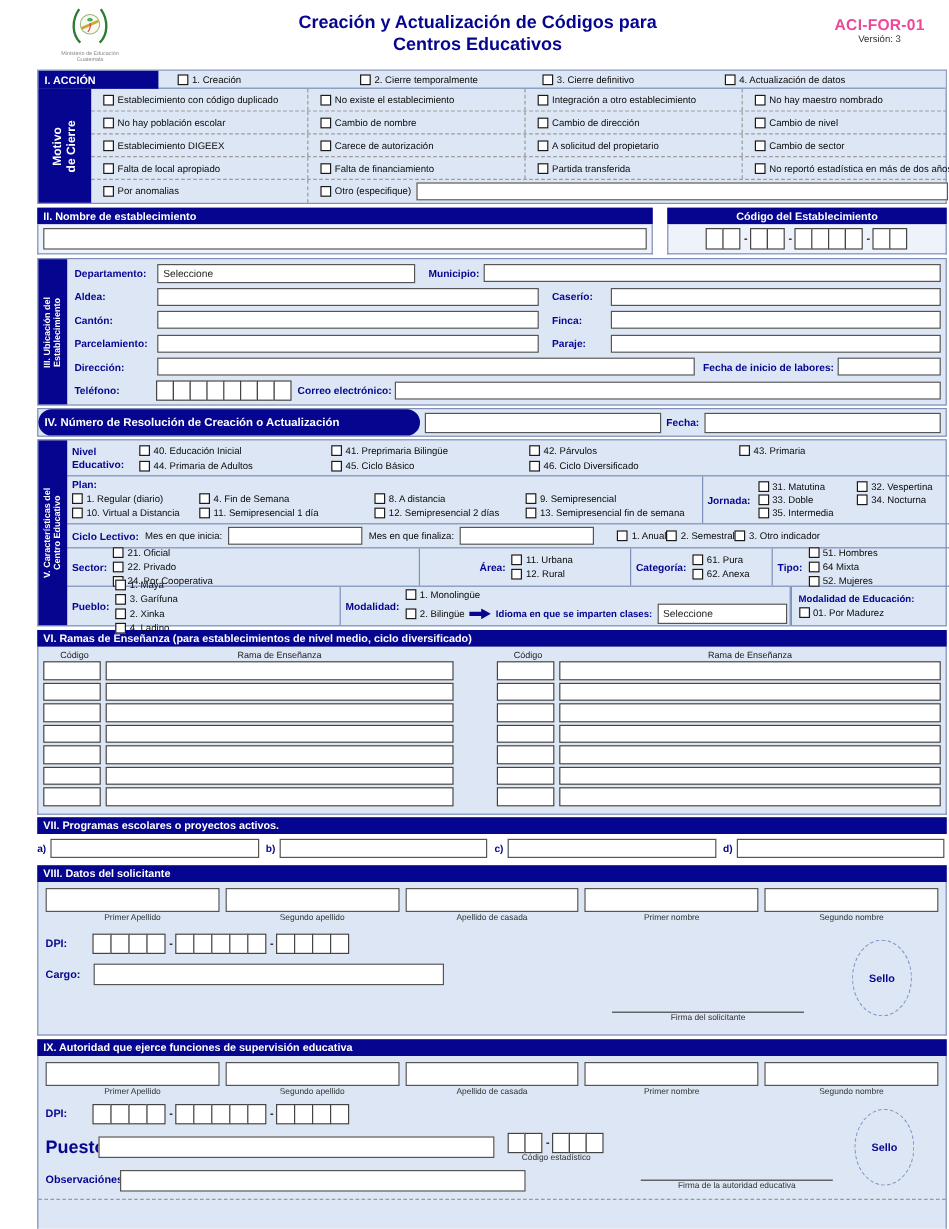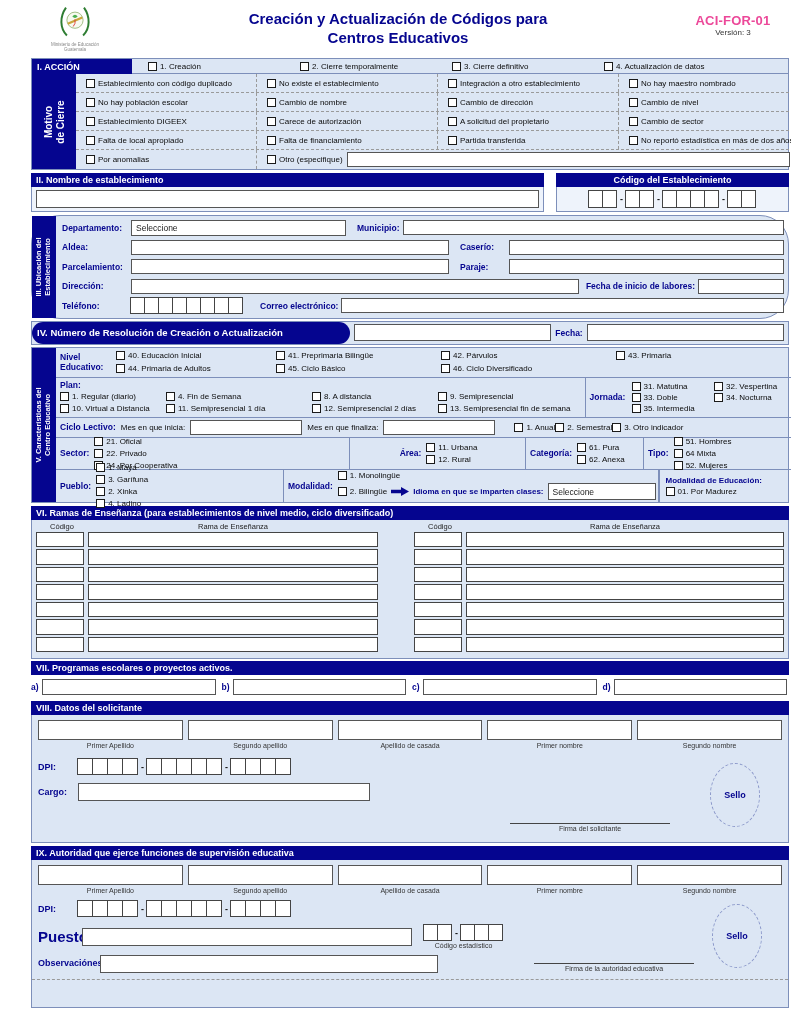--- a/index.html
+++ b/index.html
@@ -48,21 +48,21 @@
 
 .s2{display:flex;gap:12px;margin-bottom:3px;}
 .s2l{flex:1;}
 .s2l .body{border:1px solid var(--bd);border-top:none;background:#eef3fb;padding:3px 4px;}
 .s2l .inp{height:18px;}
 .s2r{width:233px;}
 .s2r .bar{justify-content:center;}
 .s2r .body{border:1px solid var(--bd);border-top:none;background:#eef3fb;padding:3px 2px;display:flex;justify-content:center;}
 .s2r .cell{height:18px;}
 
-.s3{display:flex;margin-bottom:2px;border-radius:29px;}
+.s3{display:flex;margin-bottom:2px;}
 .s3strip{width:24px;}
 .s3strip .vtext{font-size:7.5px;}
 .s3 .rows{flex:1;padding:2px 4px 2px 6px;}
 .r3{display:flex;align-items:center;height:19.5px;gap:3px;}
 .r3 .lbl{flex:0 0 auto;}
 .w66{width:66px;}
 .w46{width:46px;}
 .inp-sel{background:#fff;border:1px solid #555;height:16px;display:flex;align-items:center;padding:0 4px;font-size:8.5px;color:#222;}
 
 .s4{display:flex;align-items:center;height:24px;margin-bottom:2px;padding-right:4px;gap:4px;}
@@ -388,20 +388,26 @@
           <span class="lbl" style="margin-left:8px">Municipio:</span>
           <div class="inp" style="flex:1"></div>
         </div>
         <div class="r3">
           <span class="lbl w66">Aldea:</span>
           <div class="inp" style="width:318px"></div>
           <span class="lbl w46" style="margin-left:8px">Caserío:</span>
           <div class="inp" style="flex:1"></div>
         </div>
         <div class="r3">
+          <span class="lbl w66">Cantón:</span>
+          <div class="inp" style="width:318px"></div>
+          <span class="lbl w46" style="margin-left:8px">Finca:</span>
+          <div class="inp" style="flex:1"></div>
+        </div>
+        <div class="r3">
           <span class="lbl w66">Parcelamiento:</span>
           <div class="inp" style="width:318px"></div>
           <span class="lbl w46" style="margin-left:8px">Paraje:</span>
           <div class="inp" style="flex:1"></div>
         </div>
         <div class="r3">
           <span class="lbl w66">Dirección:</span>
           <div class="inp" style="flex:1"></div>
           <span class="lbl" style="margin-left:4px">Fecha de inicio de labores:</span>
           <div class="inp" style="width:86px"></div>
@@ -411,21 +417,21 @@
           <span class="grp">
               <span class="cell"></span>
               <span class="cell"></span>
               <span class="cell"></span>
               <span class="cell"></span>
               <span class="cell"></span>
               <span class="cell"></span>
               <span class="cell"></span>
               <span class="cell"></span>
             </span>
-          <span class="lbl" style="margin-left:14px">Correo electrónico:</span>
+          <span class="lbl" style="margin-left:2px">Correo electrónico:</span>
           <div class="inp" style="flex:1"></div>
         </div>
       </div>
     </div>
 
     <div class="secbox s4">
       <div class="bar">IV.  Número de Resolución de Creación o Actualización</div>
       <div class="inp"></div>
       <span class="lbl">Fecha:</span>
       <div class="inp fec"></div>

